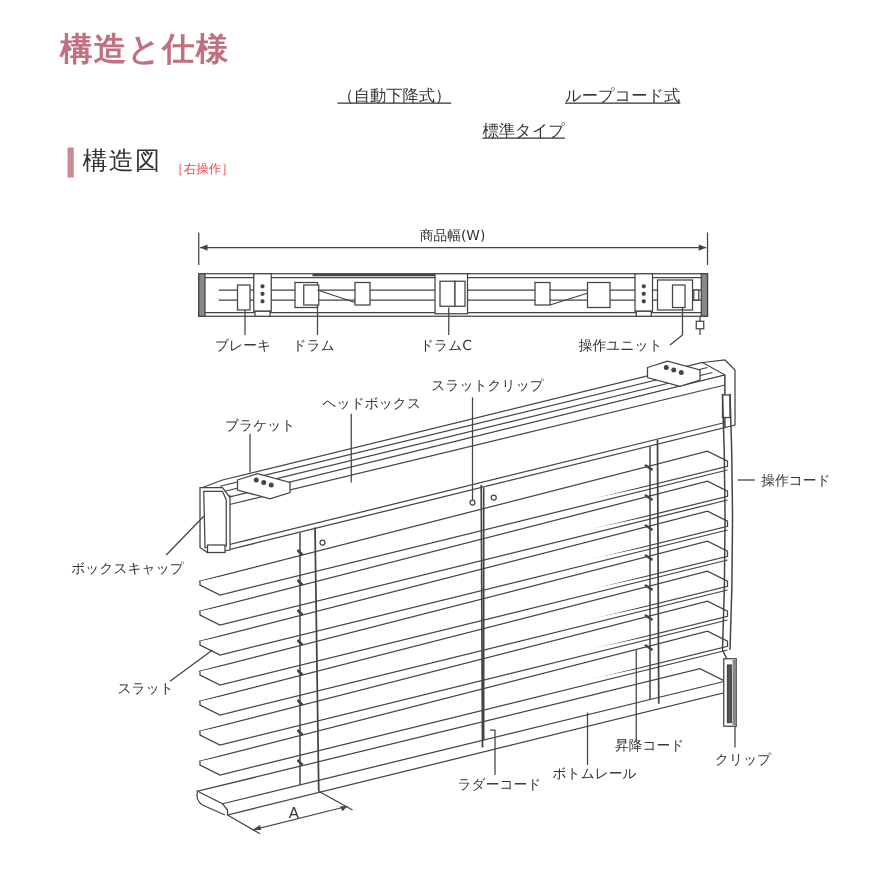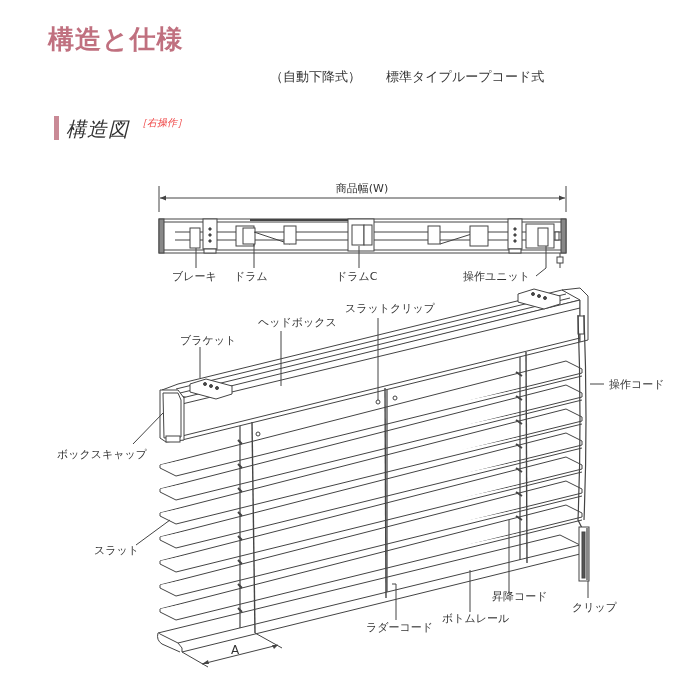--- a/index.html
+++ b/index.html
@@ -2,36 +2,36 @@
 <html><head>
 <meta charset="utf-8">
 <style>
   html, body { margin:0; padding:0; background:#ffffff; }
   body { width:700px; height:700px; position:relative; overflow:hidden;
          font-family: "DejaVu Sans", "Liberation Sans", sans-serif; color:#3a3a3a; }
   .title { position:absolute; left:48px; top:22px; font-size:26px; font-weight:bold;
            letter-spacing:1px;text-align:center; }
   .subtitle { position:absolute; left:48px; top:62px; height:30px; white-space:nowrap; }
   .subtitle .model { font-size:22px; color:#333; letter-spacing:1px; }
-  .subtitle .spec { font-size:13px; color:#333; position:absolute; top:6px; white-space:nowrap; }
-  .section { position:absolute; left:54px; top:116px; height:26px; display:flex; align-items:flex-start;font-style:italic; }
+  .subtitle .spec { font-size:13px; color:#333; position:absolute; top:6px; white-space:nowrap;text-decoration:underline; }
+  .section { position:absolute; left:54px; top:116px; height:26px; display:flex; align-items:flex-end; }
   .section .bar { width:5px; height:24px; margin-right:7px; }
   .section .h { font-size:20px; color:#333; letter-spacing:1px; }
   .section .sub { font-size:10px; color:#ef4444; margin-left:8px; }
   svg { position:absolute; left:0; top:0; }
   svg text { font-family: "DejaVu Sans", "Liberation Sans", sans-serif; fill:#333; }
 </style>
 </head>
 <body>
 
 <div class="title" style="color: rgb(192, 112, 127);">構造と仕様</div>
 
 <div class="subtitle">
   <span class="spec" style="left:222px;">（自動下降式）</span>
-  <span class="spec" style="left:338px;">標準タイプ</span>
+  <span class="spec" style="left:338px;margin-top:28px;">標準タイプ</span>
   <span class="spec" style="left:404px;">ループコード式</span>
 </div>
 
 <div class="section">
   <div class="bar" style="background: rgb(201, 138, 150);"></div>
   <span class="h">構造図</span>
   <span class="sub">［右操作］</span>
 </div>
 
 <svg width="700" height="700" viewBox="0 0 700 700" stroke="#444" fill="none" stroke-width="1">

